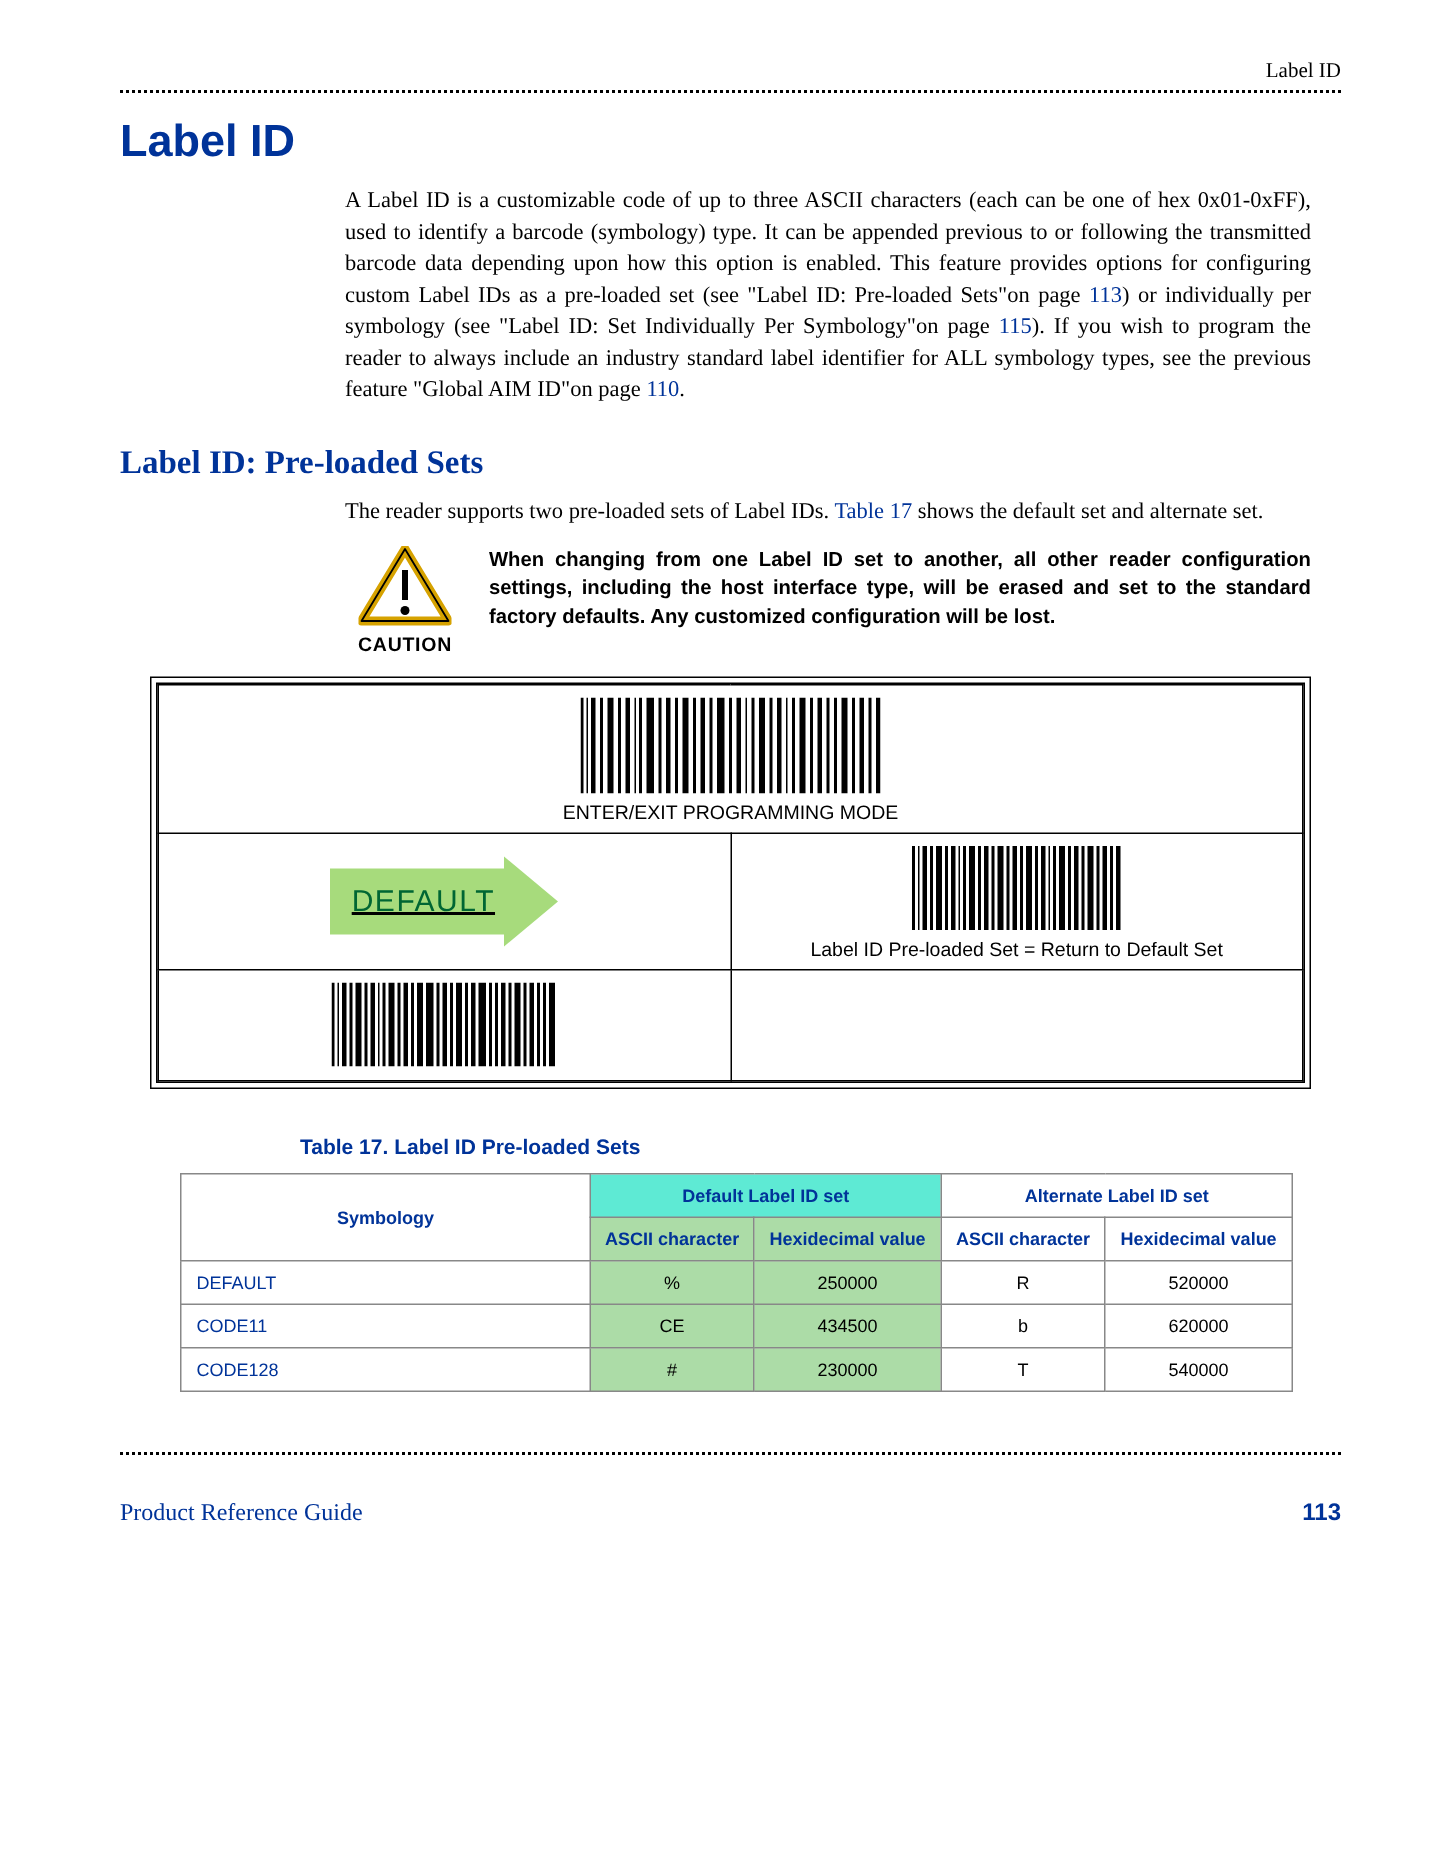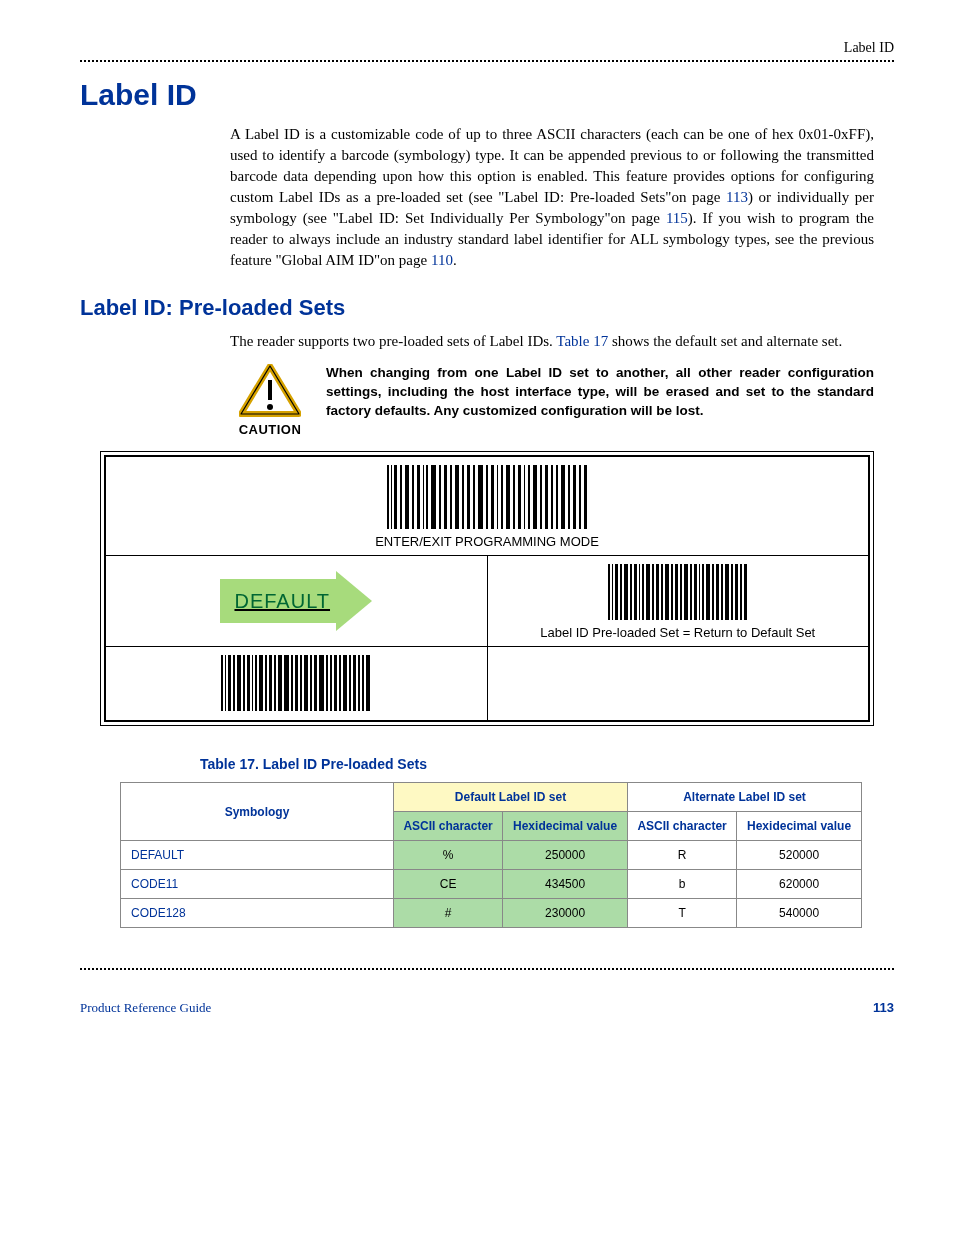--- a/index.html
+++ b/index.html
@@ -22,21 +22,21 @@
     margin: 4px 0 16px 0;
   }
   h1 {
     font-family: 'Trebuchet MS', 'Arial Narrow', Arial, sans-serif;
     color: #003399;
     font-size: 30px;
     font-weight: bold;
     margin: 8px 0 12px 0;
   }
   h2 {
-    font-family: Liberation Sans, sans-serif;
+    font-family: Liberation Serif, serif;
     color: #003399;
     font-size: 22px;
     font-weight: bold;
     margin: 24px 0 10px 0;
   }
   .body-para {
     font-family: 'Garamond', Georgia, serif;
     font-size: 15px;
     line-height: 1.4;
     margin: 0 20px 12px 150px;
@@ -133,30 +133,30 @@
   }
   .data-table th, .data-table td {
     border: 1px solid #888;
     padding: 7px 6px;
     text-align: center;
   }
   .data-table th {
     font-weight: bold;
     color: #003399;
   }
-  .th-green { background: #fef9c3; }
+  .th-green { background: #5eead4; }
   .th-sub { background: #acdca7; font-weight: normal; color: #000; }
   .th-sub-plain { background: #fff; font-weight: normal; color: #000; }
   .data-table td.sym { text-align: left; color: #003399; padding-left: 10px; }
   .data-table td.green { background: #acdca7; }
   .footer {
     display: flex;
     justify-content: space-between;
     margin: 30px 0 0 0;
-    font-size: 13px;
+    font-size: 16px;
   }
   .footer .guide { color: #003399; font-family: Georgia, serif; }
   .footer .page { color: #003399; font-weight: bold; font-family: Arial, sans-serif; }
   .dots-bottom {
     border: none;
     border-top: 2px dotted #000;
     margin: 4px 0 6px 0;
   }
 </style>
 </head>

